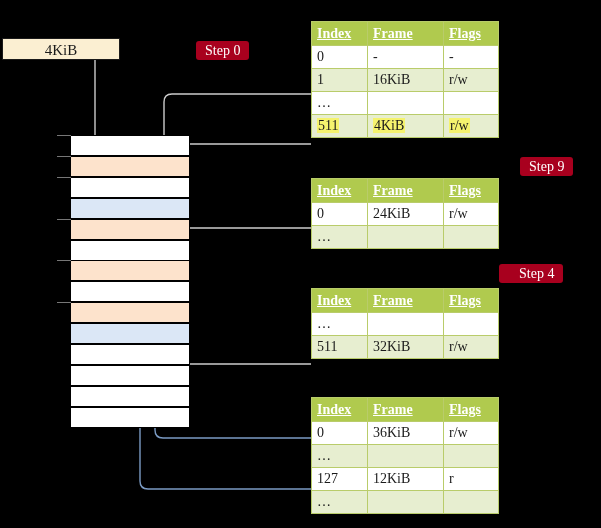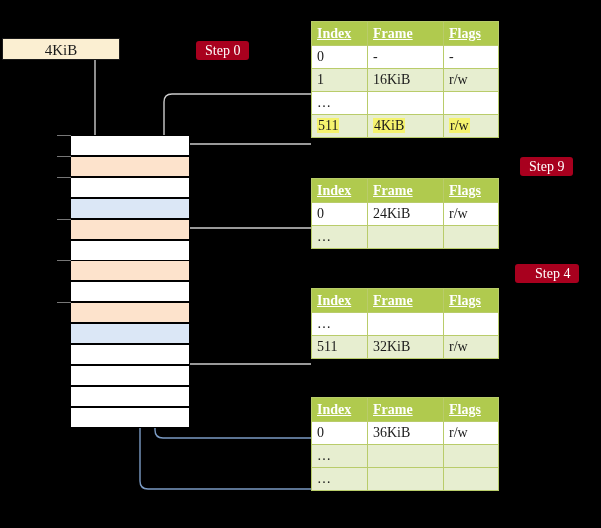--- a/index.html
+++ b/index.html
@@ -41,21 +41,21 @@
     line-height: 19px;
     height: 19px;
     padding: 0 9px;
     border-radius: 3px;
     white-space: nowrap;
     box-sizing: content-box;
   }
   .pill-step0   { left: 196px; top: 41px; }
   .pill-steps12 { left: 513px; top: 18px; }
   .pill-step3   { left: 520px; top: 157px; }
-  .pill-step4   { left: 515px; top: 264px; padding-left: 20px; }
+  .pill-step4   { left: 499px; top: 264px; padding-left: 20px; }
 
   
   .memcol {
     position: absolute;
     left: 70px;
     top: 135px;
     width: 120px;
     height: 278px;
   }
   .memrow {
@@ -292,20 +292,25 @@
         <tr class="plain">
           <td class="c-index">0</td>
           <td class="c-frame">36KiB</td>
           <td class="c-flags">r/w</td>
         </tr>
         <tr class="alt">
           <td class="c-index">…</td>
           <td class="c-frame"></td>
           <td class="c-flags"></td>
         </tr>
+        <tr class="plain">
+          <td class="c-index">127</td>
+          <td class="c-frame">12KiB</td>
+          <td class="c-flags">r</td>
+        </tr>
         <tr class="alt">
           <td class="c-index">…</td>
           <td class="c-frame"></td>
           <td class="c-flags"></td>
         </tr>
       </tbody>
     </table>
 
 </div>
 

